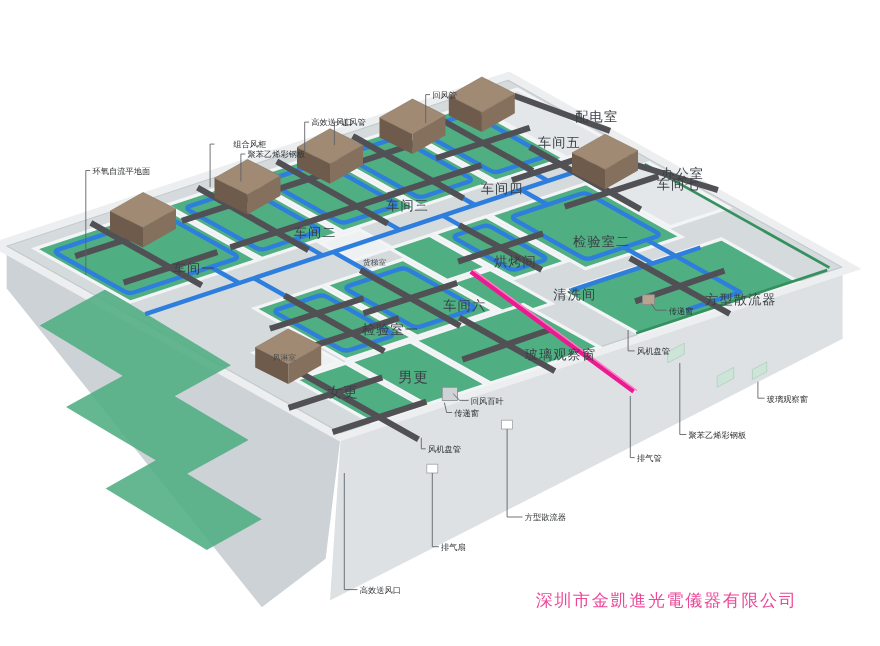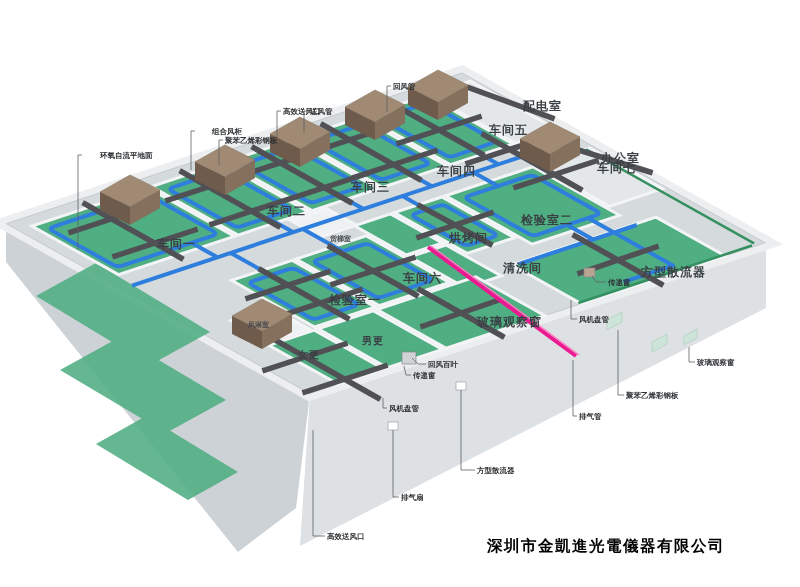--- a/index.html
+++ b/index.html
@@ -1,26 +1,26 @@
 <!DOCTYPE html>
 <html><head>
 <meta charset="utf-8">
 <style>
   html,body{margin:0;padding:0;background:#ffffff;}
   #canvas{
     position:relative;width:800px;height:587px;background:#ffffff;overflow:hidden;
     font-family:"Liberation Serif","DejaVu Serif",serif;
   }
   #scene{position:absolute;left:0;top:0;}
-  .lbl{position:absolute;white-space:nowrap;pointer-events:none;font-weight:bold;}
+  .lbl{position:absolute;white-space:nowrap;pointer-events:none;}
   .room{font-size:12px;color:#3a3f44;letter-spacing:1px;margin-left:45px;}
-  .room-sm{font-size:10px;color:#3a3f44;letter-spacing:1px;}
+  .room-sm{font-size:13px;color:#3a3f44;letter-spacing:1px;}
   .tiny{font-size:7px;color:#45494d;letter-spacing:0;}
   .callout{font-size:7.5px;color:#303336;letter-spacing:0;}
-  .title-line{font-size:15.5px;color:#000000;letter-spacing:1.5px;}
+  .title-line{font-size:15.5px;color:#ec4899;letter-spacing:1.5px;}
 </style>
 </head>
 <body>
 
 <div id="canvas">
 
   <svg id="scene" width="800" height="587" viewBox="0 0 800 587">
     <defs>
       <g id="ahu">
         <polygon points="0,-16 30,-33 60,-18 30,-1" fill="#a18a74" stroke="#8a755f" stroke-width="0.6"></polygon>
@@ -164,21 +164,21 @@
   <div class="lbl room" style="left:596px;top:264px">方型散流器</div>
   <div class="lbl room" style="left:458px;top:260px">清洗间</div>
   <div class="lbl room" style="left:404px;top:230px">烘烤间</div>
   <div class="lbl room" style="left:556px;top:150px">办公室</div>
   <div class="lbl room" style="left:478px;top:98px">配电室</div>
   <div class="lbl room-sm" style="left:362px;top:334px">男更</div>
   <div class="lbl room-sm" style="left:298px;top:348px">女更</div>
   <div class="lbl tiny" style="left:330px;top:234px">货梯室</div>
   <div class="lbl tiny" style="left:248px;top:320px">风淋室</div>
 
-  <div class="lbl callout" style="left:100px;top:151px">环氧自流平地面</div>
+  <div class="lbl callout" style="left:84px;top:151px">环氧自流平地面</div>
   <div class="lbl callout" style="left:212px;top:127px">组合风柜</div>
   <div class="lbl callout" style="left:225px;top:136px">聚苯乙烯彩钢板</div>
   <div class="lbl callout" style="left:283px;top:107px">高效送风口</div>
   <div class="lbl callout" style="left:310px;top:107px">送风管</div>
   <div class="lbl callout" style="left:393px;top:82px">回风管</div>
   <div class="lbl callout" style="left:608px;top:278px">传递窗</div>
   <div class="lbl callout" style="left:579px;top:315px">风机盘管</div>
   <div class="lbl callout" style="left:697px;top:358px">玻璃观察窗</div>
   <div class="lbl callout" style="left:626px;top:391px">聚苯乙烯彩钢板</div>
   <div class="lbl callout" style="left:579px;top:412px">排气管</div>

